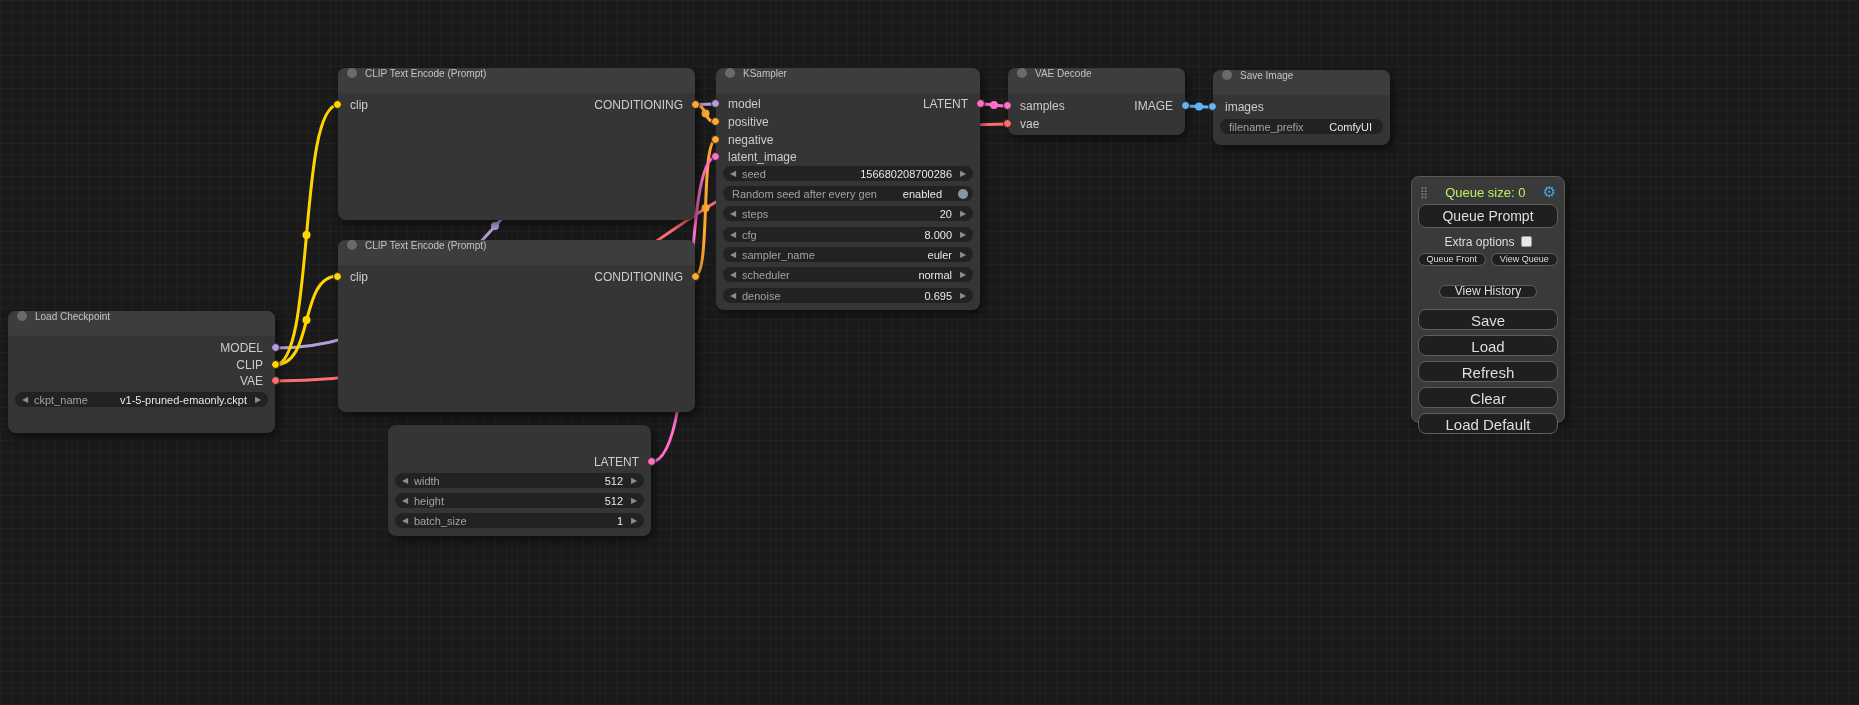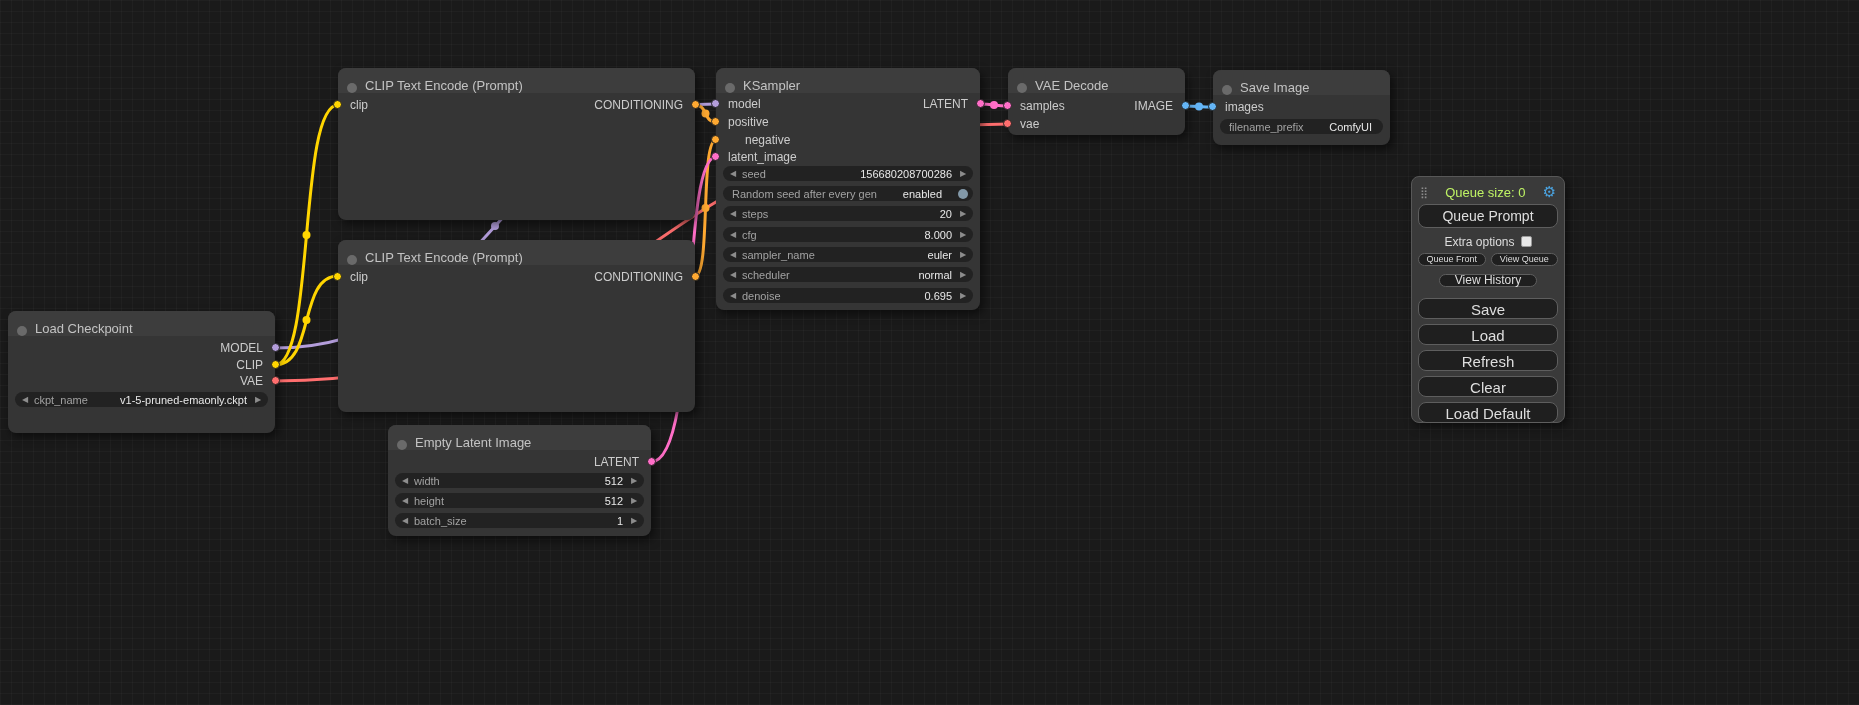--- a/index.html
+++ b/index.html
@@ -8,21 +8,21 @@
     background-image:
       linear-gradient(rgba(255,255,255,.028) 1px,transparent 1px),
       linear-gradient(90deg,rgba(255,255,255,.028) 1px,transparent 1px);
     background-size:11px 11px;
     font-family:"Liberation Sans",sans-serif;}
   #wires{position:absolute;left:0;top:0;z-index:1;}
   .wire{fill:none;stroke-width:3;stroke-linecap:round;}
   .node{position:absolute;background:#353535;border-radius:8px;z-index:2;
     box-shadow:3px 4px 10px rgba(0,0,0,.55);}
   .node-title{height:25px;background:#3d3d3d;border-radius:8px 8px 0 0;display:flex;
-    align-items:flex-end;padding:0 9px;gap:8px;font-size:13px;color:#c3c3c3;}
+    align-items:flex-start;padding:0 9px;gap:8px;font-size:10px;color:#c3c3c3;}
   .tdot{width:10px;height:10px;border-radius:50%;background:#6a6a6a;flex:none;}
   .slot-row{position:absolute;left:12px;right:12px;height:16px;display:flex;
     align-items:center;font-size:12px;color:#cccccc;}
   .slot-row.out{justify-content:flex-end;}
   .slot-row.between{justify-content:space-between;}
   .dot{position:absolute;width:9px;height:9px;border-radius:50%;z-index:4;
     box-sizing:border-box;border:1px solid #222;}
   .dot.in{left:-5px;}  .dot.out{right:-5px;}
   .dot-model{background:var(--c-model);} .dot-clip{background:var(--c-clip);}
   .dot-vae{background:var(--c-vae);}     .dot-cond{background:var(--c-conditioning);}
@@ -44,21 +44,21 @@
   .drag{color:#8d8d8d;font-size:11px;flex:none;}
   .qsize{flex:1;text-align:center;font-size:13px;color:#bef264;}
   .gear{color:var(--c-gear);font-size:15px;flex:none;line-height:16px;}
   .btn{display:block;background:#1f1f1f;border:1px solid #5e5e5e;border-radius:8px;
     color:#dedede;font-family:"Liberation Sans",sans-serif;text-align:center;}
   .btn-qp{width:100%;height:24px;font-size:14px;margin-bottom:6px;}
   .extra{height:15px;margin-bottom:4px;display:flex;justify-content:center;align-items:center;
     gap:6px;font-size:12px;color:#dddddd;}
   .checkbox{width:11px;height:11px;background:#e8e8e8;border:1px solid #9a9a9a;
     border-radius:2px;box-sizing:border-box;}
-  .row2{display:flex;gap:5px;margin-bottom:8px;}
+  .row2{display:flex;gap:5px;margin-bottom:19px;}
   .btn-tiny{flex:1;height:13px;font-size:9px;padding:0;border-radius:9px;line-height:11px;}
   .row-vh{display:flex;justify-content:center;margin-bottom:11px;}
   .btn-vh{width:98px;height:13px;font-size:12px;padding:0;border-radius:9px;line-height:11px;}
   .btn-action{width:100%;height:21px;font-size:15px;margin-bottom:5px;line-height:19px;}
 </style>
 </head>
 <body>
 
 <div id="canvas">
 
@@ -139,21 +139,21 @@
       <span class="tdot"></span>
       <span>KSampler</span>
     </div>
     <div class="slot-row between" style="top:28px;">
       <span>model</span>
       <span>LATENT</span>
     </div>
     <div class="slot-row" style="top:46px;">
         <span>positive</span>
       </div>
-    <div class="slot-row" style="top:64px;margin-left:17px;">
+    <div class="slot-row" style="top:64px;">
         <span>negative</span>
       </div>
     <div class="slot-row" style="top:81px;">
         <span>latent_image</span>
       </div>
     <span class="dot in dot-model" style="top:31px;"></span>
     <span class="dot in dot-cond" style="top:49px;"></span>
     <span class="dot in dot-cond" style="top:67px;"></span>
     <span class="dot in dot-latent" style="top:84px;"></span>
     <span class="dot out dot-latent" style="top:31px;"></span>
@@ -227,24 +227,20 @@
         <span>images</span>
       </div>
     <span class="dot in dot-image" style="top:32px;"></span>
     <div class="widget" style="top:49px;">
       <span class="wlabel">filename_prefix</span>
       <span class="wvalue">ComfyUI</span>
     </div>
   </div>
 
   <div class="node" style="left:388px;top:425px;width:263px;height:111px;">
-    <div class="node-title">
-      <span class="tdot"></span>
-      <span>Empty Latent Image</span>
-    </div>
     <div class="slot-row out" style="top:29px;">
         <span>LATENT</span>
       </div>
     <span class="dot out dot-latent" style="top:32px;"></span>
     <div class="widget" style="top:48px;">
       <span class="warr">◀</span>
       <span class="wlabel">width</span>
       <span class="wvalue">512</span>
       <span class="warr">▶</span>
     </div>

